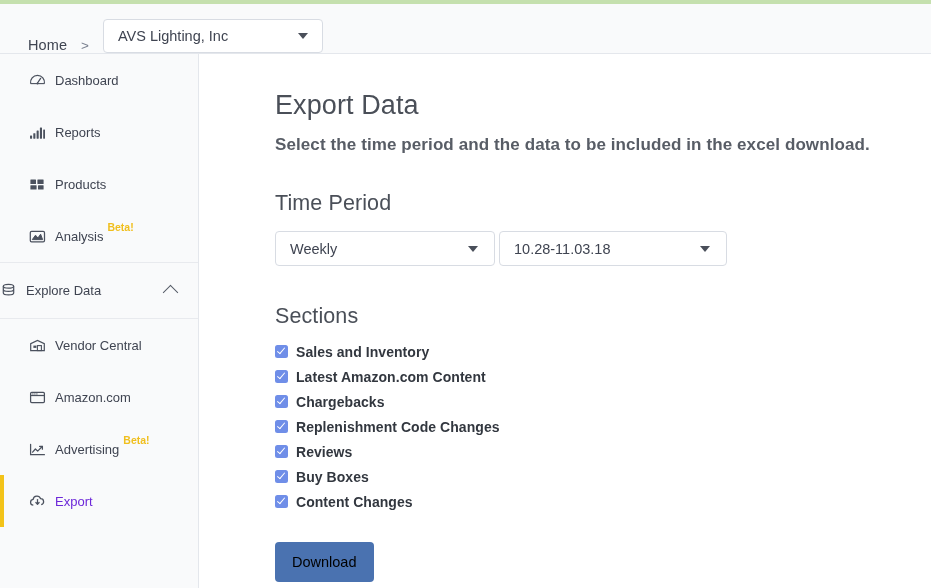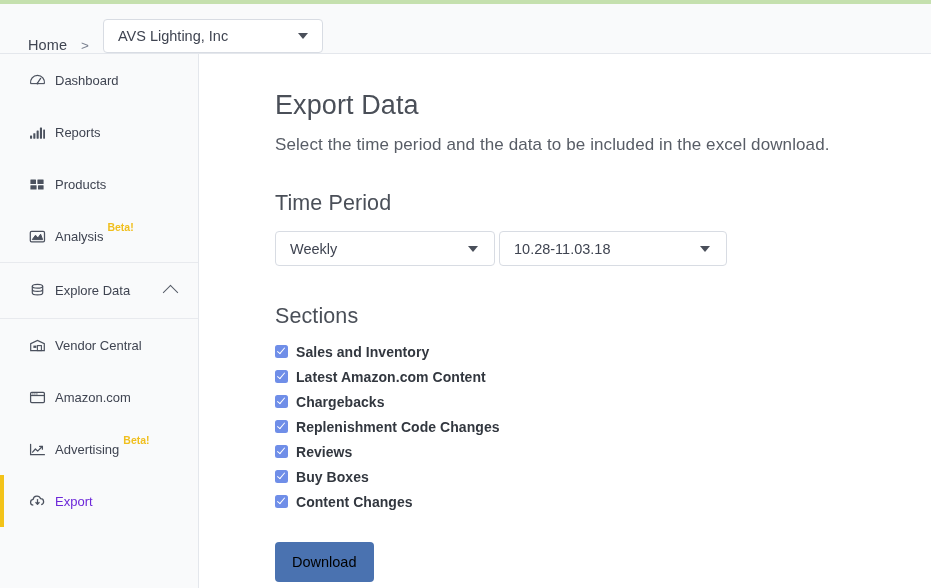--- a/index.html
+++ b/index.html
@@ -131,21 +131,20 @@
     margin-left: 4px;
     align-self: flex-start;
     margin-top: 11px;
   }
   .group-head {
     height: 57px;
     border-top: 1px solid #e8eaee;
     border-bottom: 1px solid #e8eaee;
     display: flex;
     align-items: center;
-    padding-left: 29px;
     padding-right: 22px;
     cursor: pointer;
   }
   .group-head .ico {
     width: 17px; height: 17px;
     flex: 0 0 17px;
     margin-right: 9px;
     display: flex; align-items: center; justify-content: center;
     color: #4b515e;
   }
@@ -170,21 +169,21 @@
     font-size: 27px;
     color: #4a4f58;
     font-weight: normal;
     margin: 0 0 14px 0;
     letter-spacing: .1px;
   }
   .page-sub {
     font-size: 17px;
     color: #585d66;
     margin: 0 0 36px 0;
-    font-weight: normal;
+    font-weight: bold;
     letter-spacing: .1px;
   }
   .sec-title {
     font-size: 21.5px;
     color: #4a4f58;
     font-weight: normal;
     margin: 0 0 15px 0;
     letter-spacing: .1px;
   }
   .dd-row {

